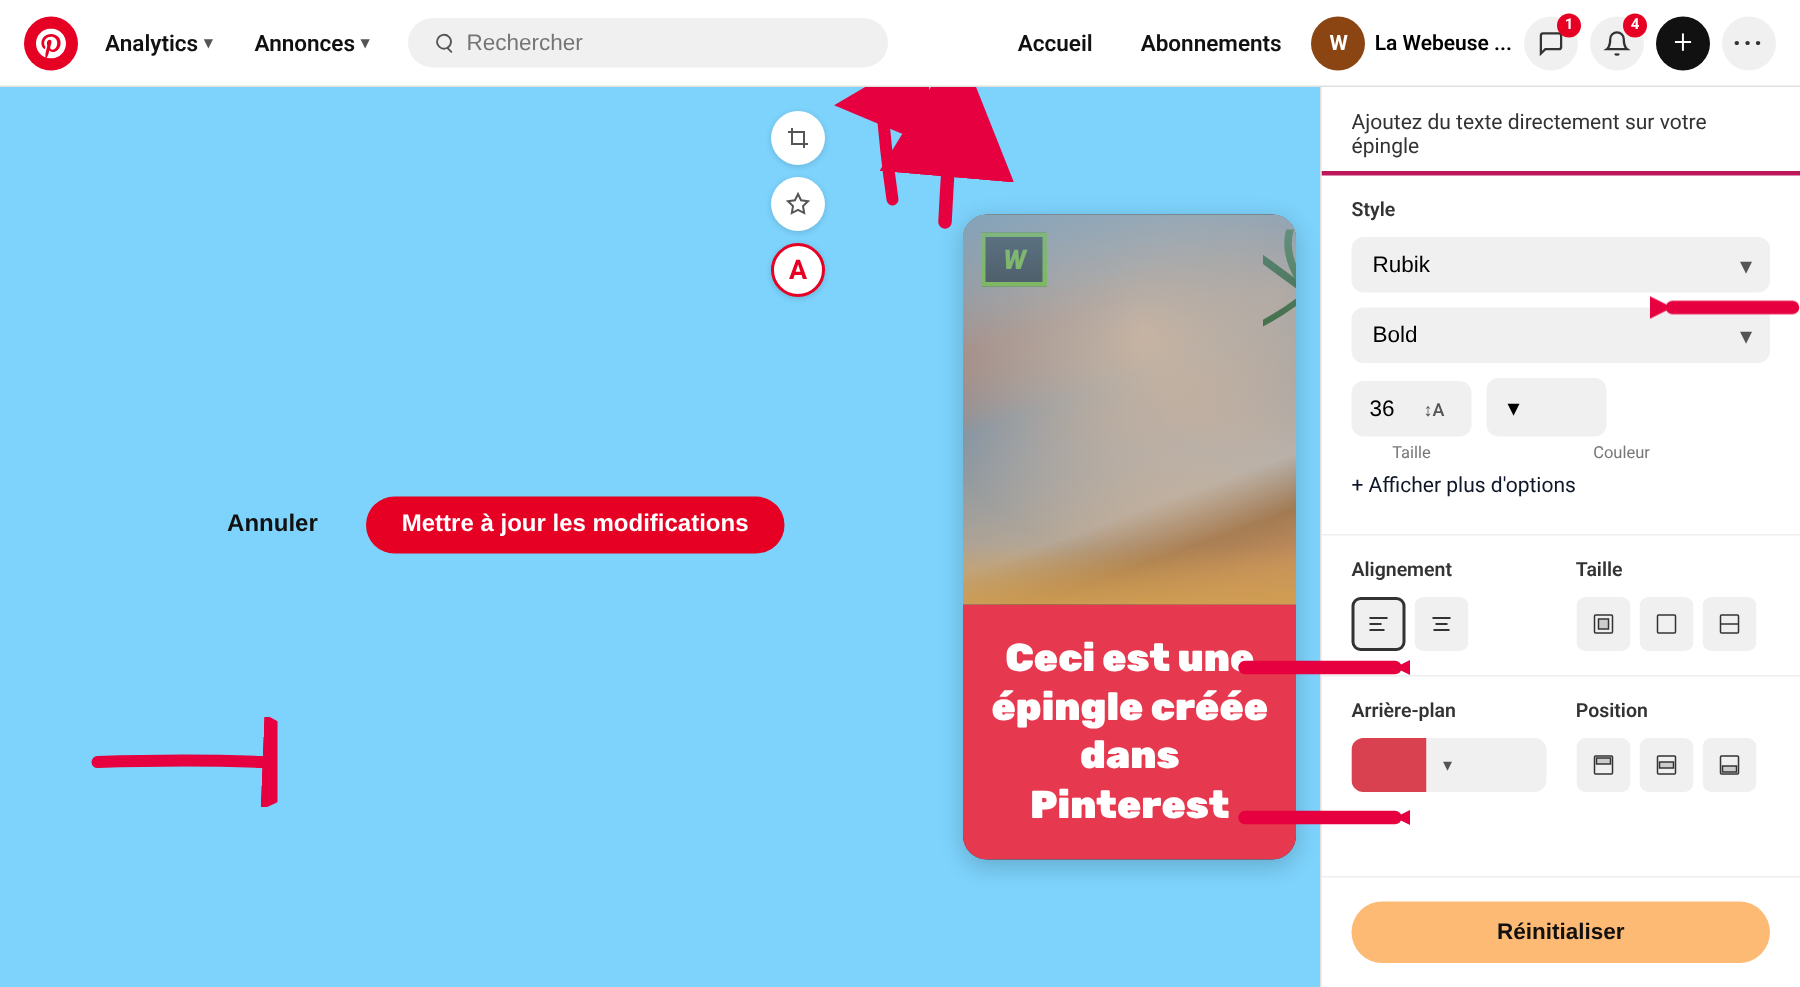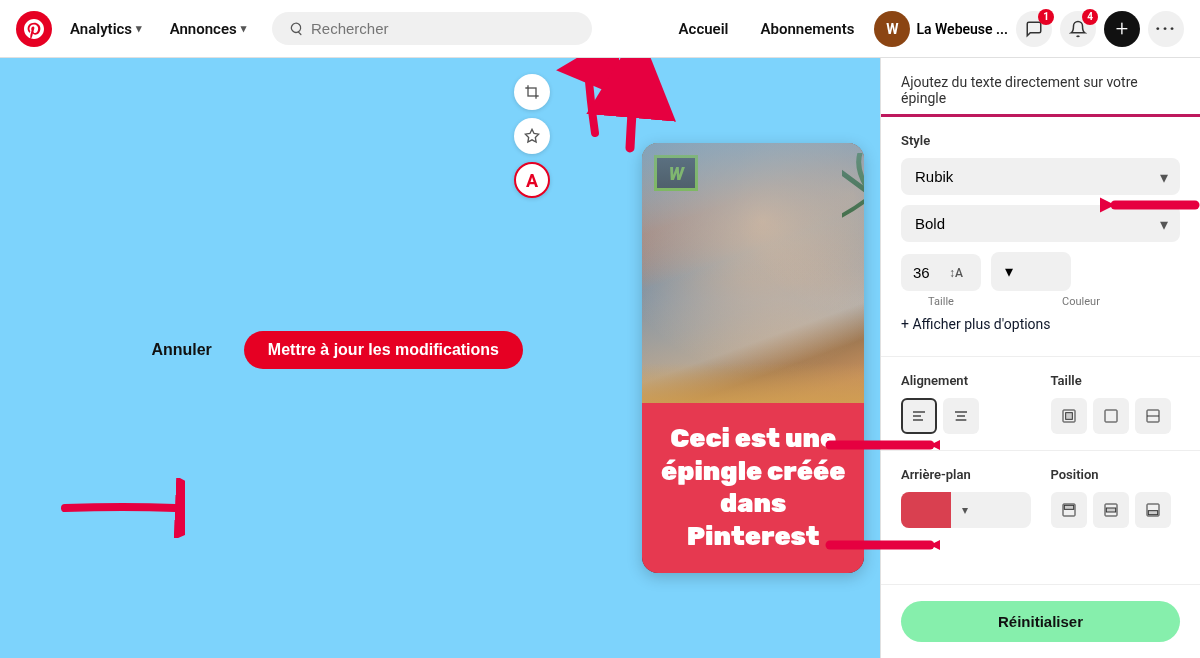--- a/index.html
+++ b/index.html
@@ -366,21 +366,21 @@
     }
 
     
     .reset-btn-wrap {
       padding: 16px 20px;
       border-top: 1px solid #eee;
       margin-top: auto;
     }
     .reset-btn {
       width: 100%;
-      background: #86efac;
+      background: #fdba74;
       border: none;
       border-radius: 24px;
       padding: 12px;
       font-size: 15px;
       font-weight: 600;
       cursor: pointer;
       color: #111;
     }
 
     

